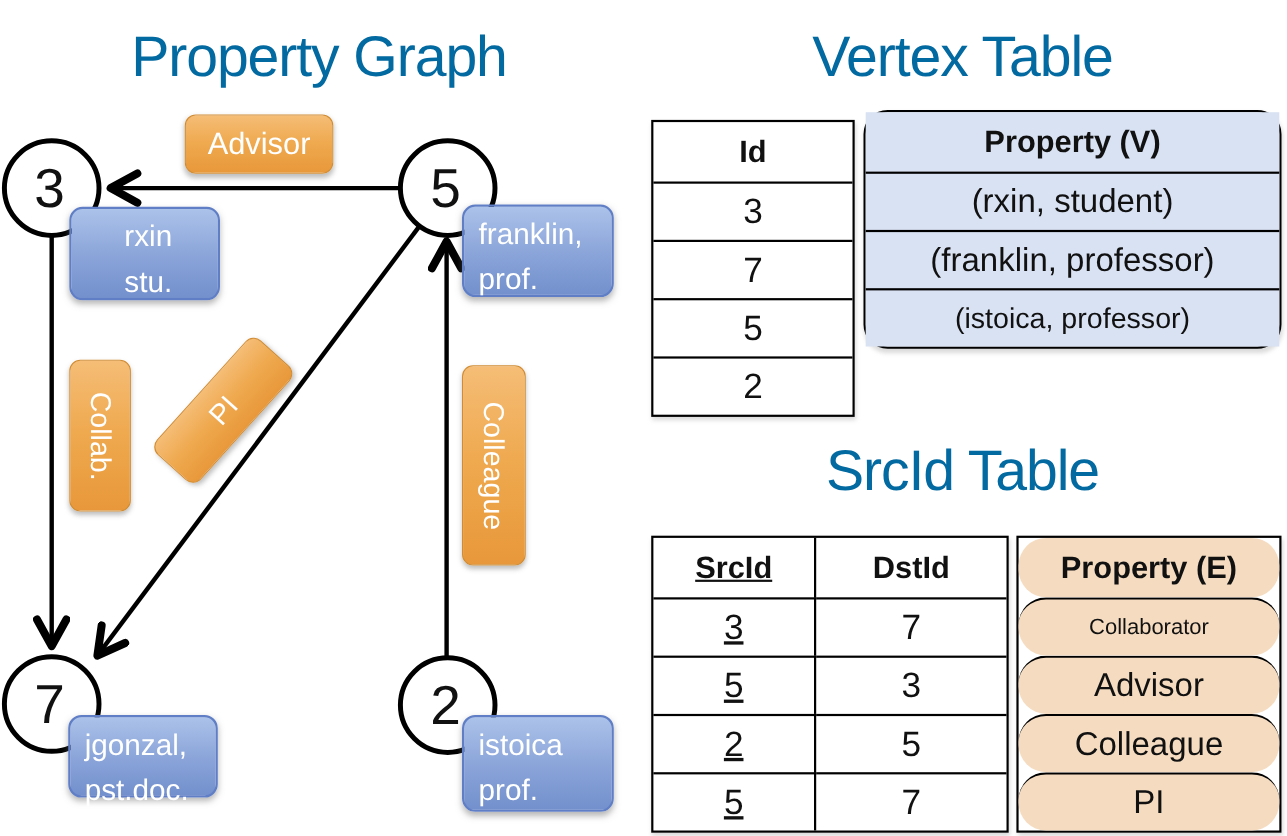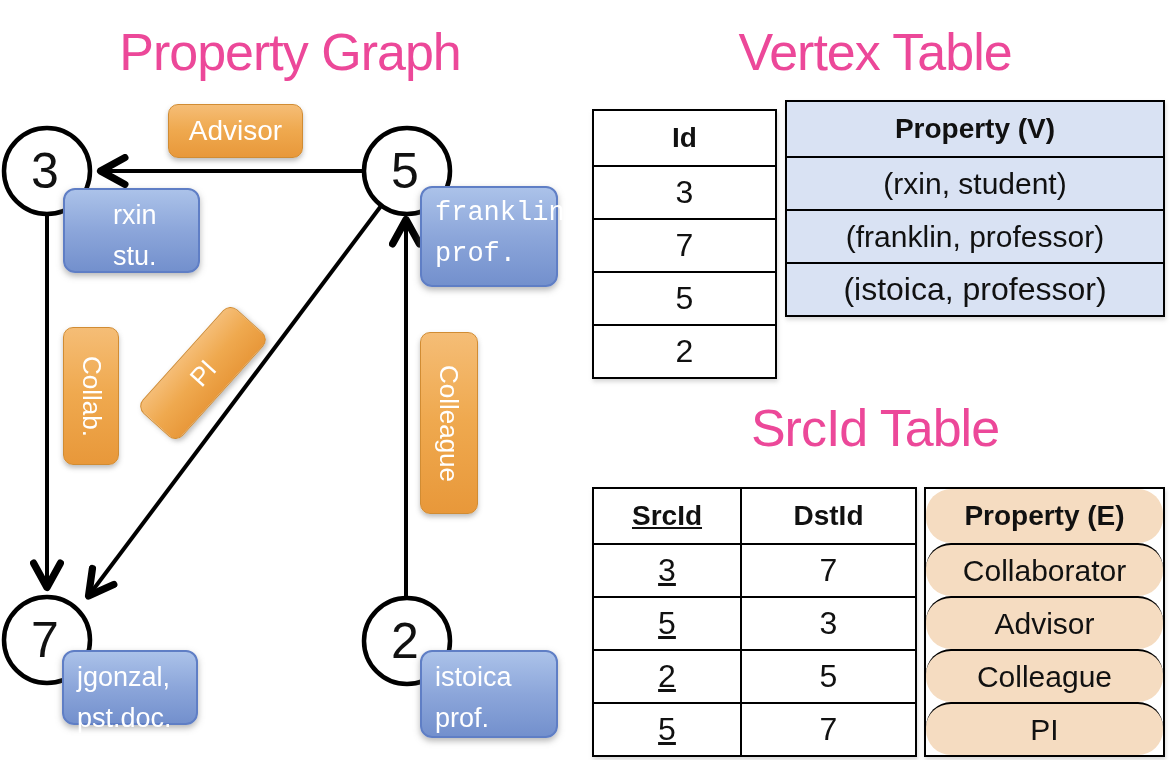--- a/index.html
+++ b/index.html
@@ -2,21 +2,21 @@
 <html><head>
 <meta charset="utf-8">
 <style>
   html,body { margin:0; padding:0; background:#fff; }
   .stage {
     position:relative; width:1170px; height:760px; overflow:hidden;
     background:#fff; font-family:"Liberation Sans", sans-serif; color:#111;
   }
   .panel-title {
     position:absolute; font-size:52px; font-weight:300; line-height:1;
-    text-align:center; color:#ec4899; letter-spacing:-1px; white-space:nowrap;
+    text-align:center; color:#0369a1; letter-spacing:-1px; white-space:nowrap;
   }
   #graph-title  { left:0;   top:26;  width:580px; }
   #vertex-title { left:585px; top:26px;  width:580px; }
   #edge-title   { left:585px; top:402px; width:580px; }
   #graph-title  { left:0; top:26px; }
 
   
   svg.graph { position:absolute; left:0; top:0; }
 
   
@@ -38,40 +38,40 @@
   .pbox {
     position:absolute; border-radius:12px; box-sizing:border-box;
     background:linear-gradient(180deg,#abc2e9 0%, #8ca6da 50%, #7390cd 100%);
     border:2px solid #5f7ec5; color:#fff;
     font-size:27px; font-weight:300; line-height:1.5;
     padding:5px 8px 0 13px;
     box-shadow:0 3px 6px rgba(110,110,110,0.5);
   }
   .pbox div { white-space:nowrap; }
   #pbox-rxin     { left:63px;  top:188px; width:137px; height:85px;padding-left:48px; }
-  #pbox-franklin { left:420px; top:186px; width:138px; height:101px;font-family:Liberation Mono, monospace; }
+  #pbox-franklin { left:420px; top:186px; width:138px; height:84px; }
   #pbox-jgonzal  { left:62px;  top:650px; width:136px; height:75px; }
   #pbox-istoica  { left:420px; top:650px; width:138px; height:88px; }
 
   
   .tcol {
     position:absolute; box-sizing:border-box; border:2px solid #000;
     background:#fff; box-shadow:1px 3px 4px rgba(150,150,150,0.35);
   }
   .cell {
     display:flex; align-items:center; justify-content:center;
     height:53px; border-top:2px solid #000; box-sizing:border-box;
     font-size:32px; font-weight:300; white-space:nowrap;
   }
   .cell.header { height:54px; border-top:none; font-size:28px; font-weight:bold; letter-spacing:0; }
   .cell.blue  { background:#d9e2f3; }
   .cell.peach { background:#f5dcc1;border-radius:25px; }
 
   #vt-id   { left:592px; top:109px; width:185px; }
-  #vt-prop { left:785px; top:100px; width:380px; }
+  #vt-prop { left:785px; top:100px; width:380px;border-radius:22px; }
   #vt-prop .cell { background:#d9e2f3; }
 
   #et-left { left:592px; top:487px; width:325px; display:grid; grid-template-columns:148px 173px; }
   #et-left .cell.src { border-right:2px solid #000;text-decoration:underline; }
   #et-left .cell.r0 { border-top:none; }
   #et-prop { left:924px; top:487px; width:241px; }
   #et-prop .cell { background:#f5dcc1; }
 </style>
 </head>
 <body>
@@ -138,36 +138,36 @@
     <div class="cell header">Id</div>
     <div class="cell">3</div>
     <div class="cell">7</div>
     <div class="cell">5</div>
     <div class="cell">2</div>
   </div>
   <div class="tcol" id="vt-prop">
     <div class="cell header blue">Property (V)</div>
     <div class="cell blue" style="font-size:30px">(rxin, student)</div>
     <div class="cell blue" style="font-size:30px">(franklin, professor)</div>
-    <div class="cell blue" style="font-size:32px">(istoica, professor)</div>
+    <div class="cell blue" style="font-size:26px">(istoica, professor)</div>
   </div>
 
   <div class="tcol" id="et-left">
     <div class="cell header src r0">SrcId</div>
     <div class="cell header r0">DstId</div>
     <div class="cell src">3</div>
     <div class="cell">7</div>
     <div class="cell src">5</div>
     <div class="cell">3</div>
     <div class="cell src">2</div>
     <div class="cell">5</div>
     <div class="cell src">5</div>
     <div class="cell">7</div>
   </div>
   <div class="tcol" id="et-prop">
     <div class="cell header peach">Property (E)</div>
-    <div class="cell peach" style="font-size:30px">Collaborator</div>
+    <div class="cell peach" style="font-size:20px">Collaborator</div>
     <div class="cell peach" style="font-size:30px">Advisor</div>
     <div class="cell peach" style="font-size:30px">Colleague</div>
     <div class="cell peach" style="font-size:30px">PI</div>
   </div>
 
 </div>
 
 </body></html>

